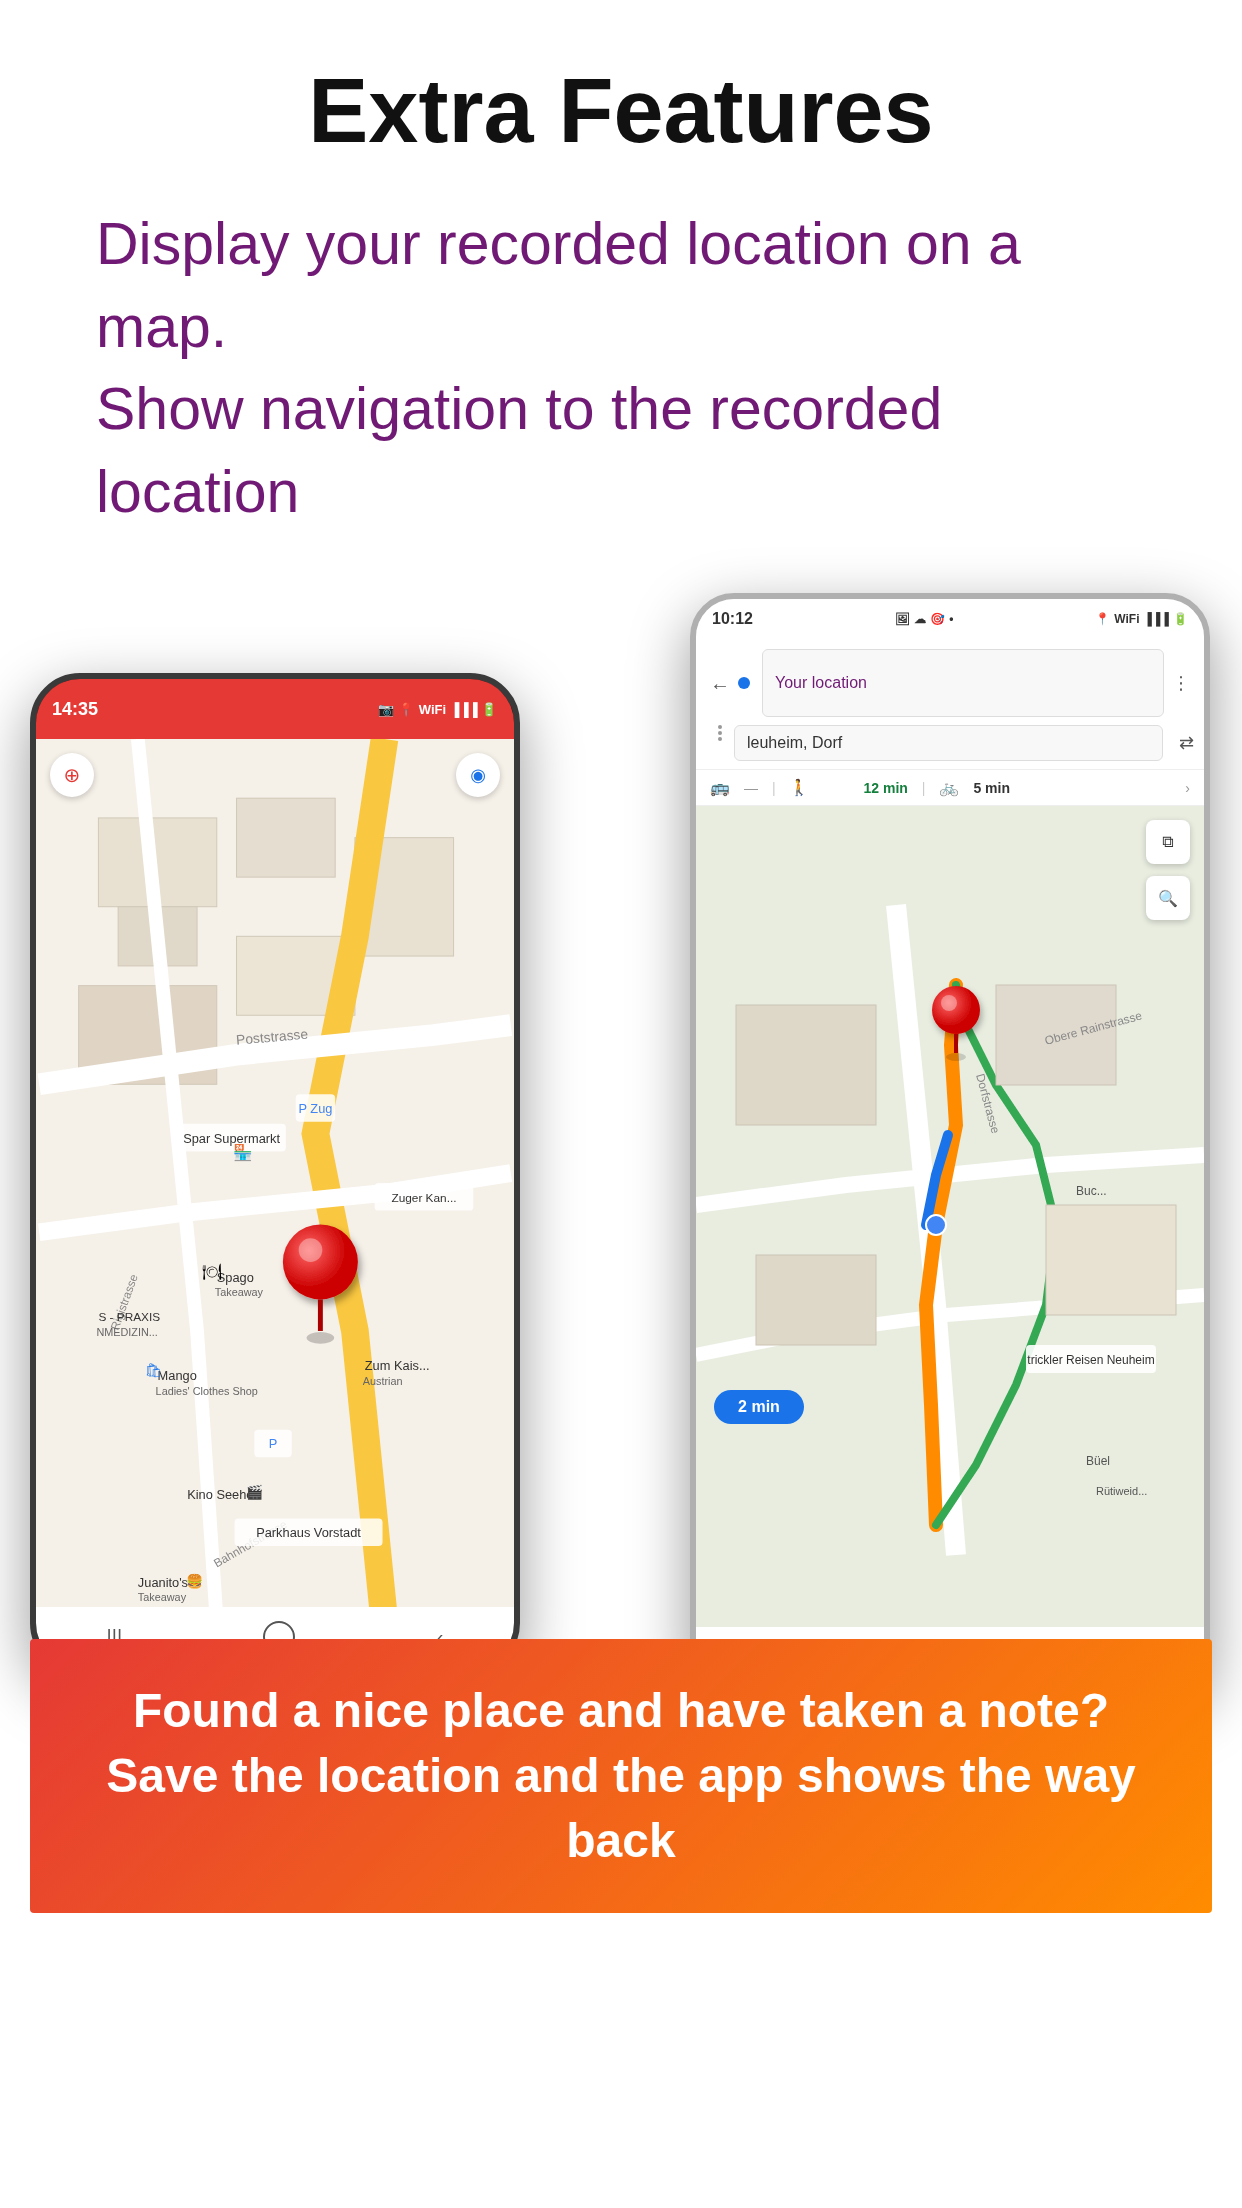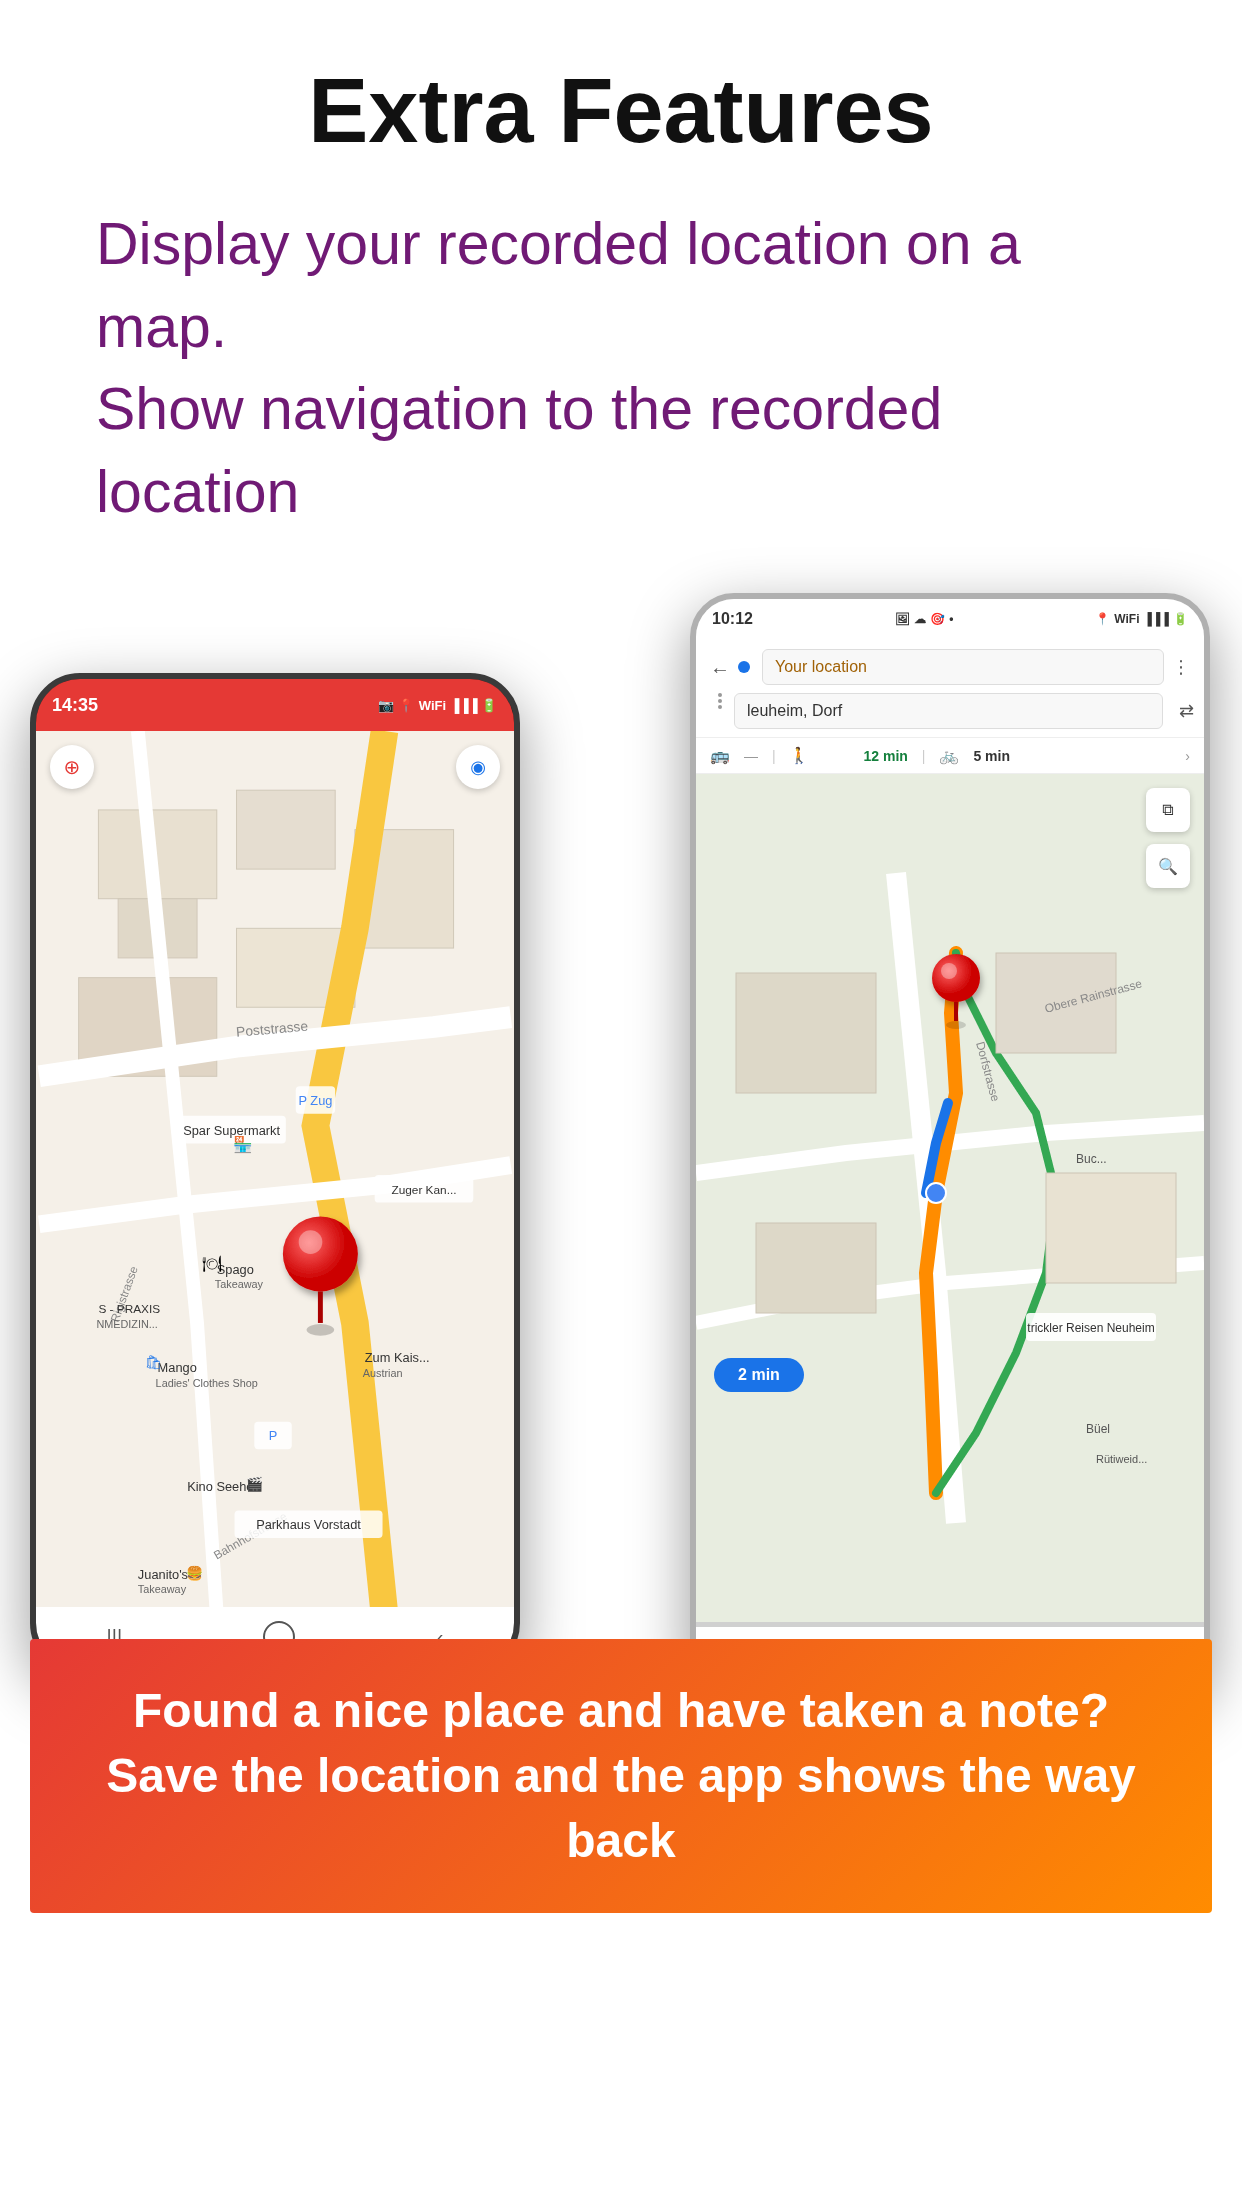--- a/index.html
+++ b/index.html
@@ -65,21 +65,21 @@
       box-shadow: 0 20px 60px rgba(0,0,0,0.4);
       overflow: hidden;
     }
 
     .phone-left .phone-frame {
       border: 6px solid #3a3a3a;
     }
 
     .phone-left .status-bar {
       background: #e53935;
-      height: 52px;
+      height: 60px;
       display: flex;
       align-items: center;
       justify-content: space-between;
       padding: 0 16px;
       color: #fff;
       font-size: 16px;
       font-weight: 600;
     }
 
     .phone-left .status-bar .time {
@@ -186,23 +186,23 @@
       font-size: 20px;
       color: #555;
       cursor: pointer;
     }
 
     .search-box {
       flex: 1;
       background: #f8f8f8;
       border: 1px solid #ddd;
       border-radius: 6px;
-      padding: 8px 12px;
+      padding: 24px 12px;
       font-size: 16px;
-      color: #a16207;
+      color: #701a75;
     }
 
     .search-dot {
       width: 12px;
       height: 12px;
       background: #1a73e8;
       border-radius: 50%;
       margin-right: 4px;
     }
 

